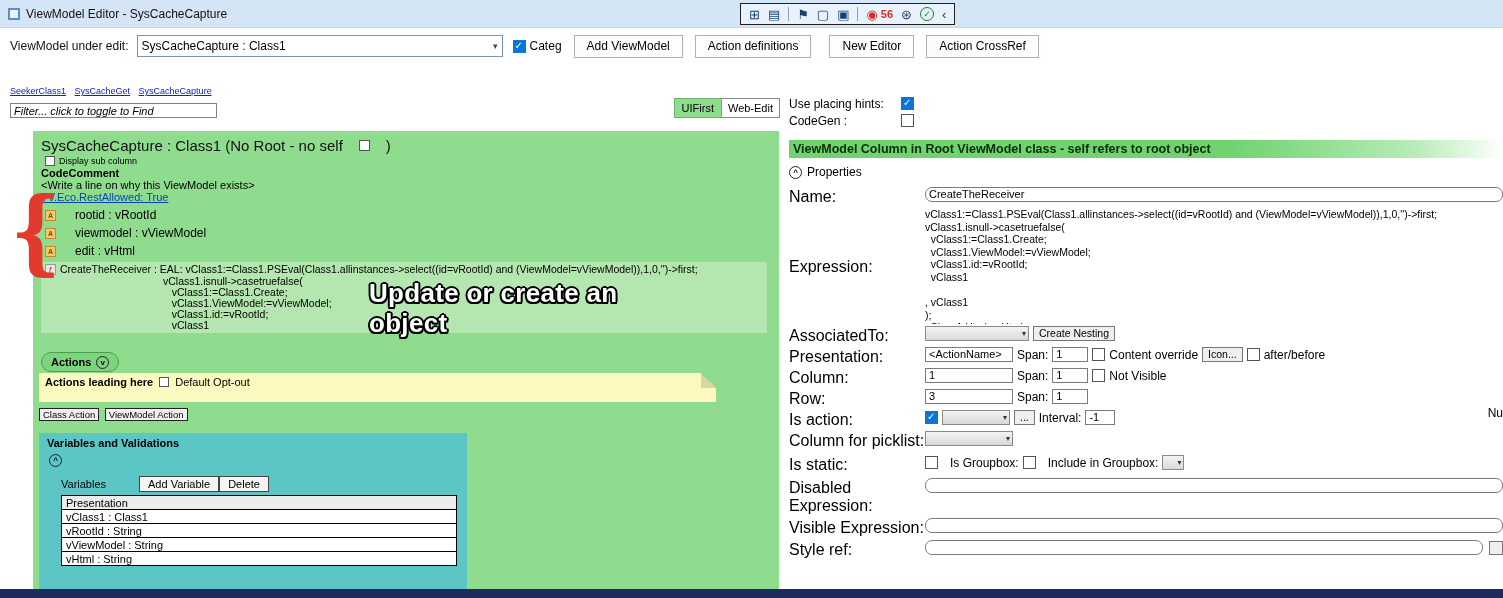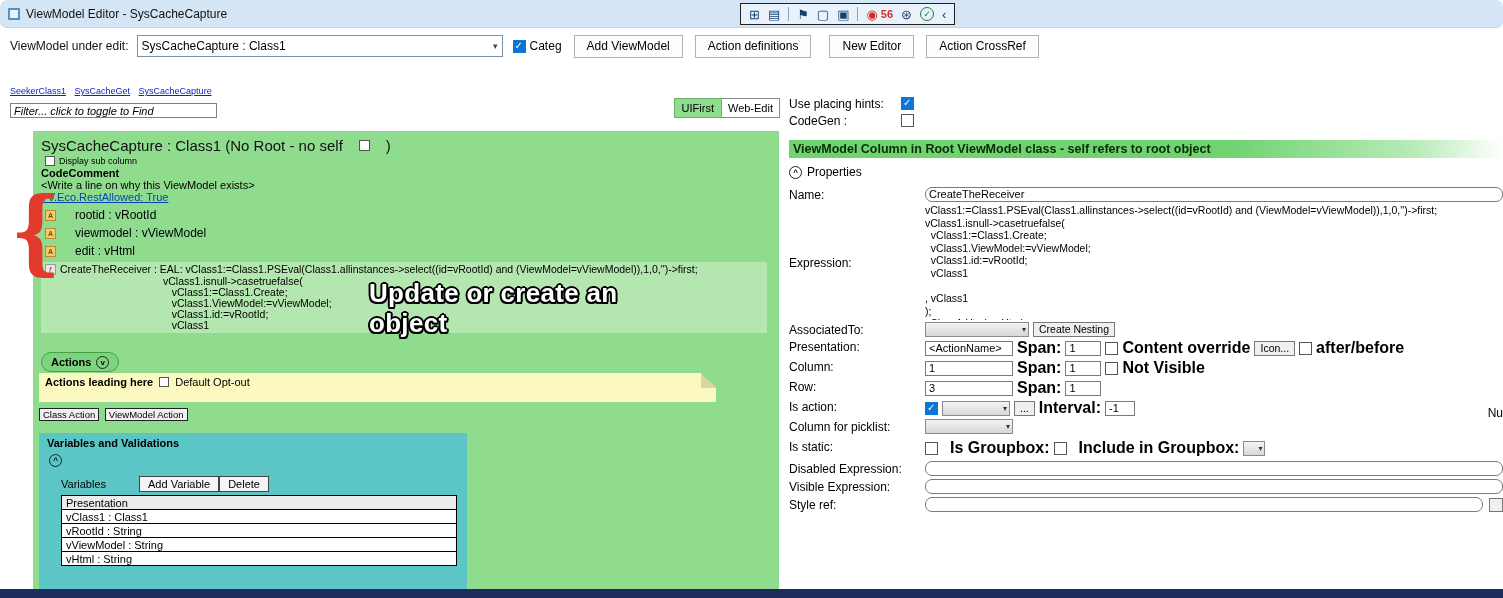--- a/index.html
+++ b/index.html
@@ -2,21 +2,21 @@
 <html><head>
 <meta charset="utf-8">
 <style>
   * { box-sizing: border-box; }
   html,body { margin:0; padding:0; }
   body { font-family:"Liberation Sans", sans-serif; }
   .screen { position:relative; width:1503px; height:598px; background:#ffffff; overflow:hidden; }
 
   
   .titlebar { position:absolute; left:0; top:0; width:100%; height:28px;
-    background:#d4e5f6; border-bottom:1px solid #c2d6ec; display:flex; align-items:center;border-radius:7px; }
+    background:#d4e5f6; border-bottom:1px solid #c2d6ec; display:flex; align-items:center; }
   .win-icon { width:12px; height:12px; border:2px solid #5d8fc4; background:#eaf3fc; margin:0 6px 0 8px; }
   .title-text { font-size:12px; color:#111; }
   .tray { position:absolute; left:740px; top:3px; height:22px; display:flex; align-items:center;
     gap:8px; border:1px solid #222; background:#e9f1fb; padding:0 8px; }
   .ticon { font-size:13px; color:#14406e; line-height:1; cursor:default; }
   .ticon.red { color:#d92b1f; }
   .ticon.green { color:#1e7e34; border:1px solid #1e7e34; border-radius:50%; width:14px; height:14px;
     display:inline-flex; align-items:center; justify-content:center; font-size:9px; }
   .tcount { font-size:11px; color:#d92b1f; font-weight:bold; margin-left:-5px; }
   .tsep { width:1px; height:14px; background:#8aa0b8; }
@@ -109,23 +109,23 @@
   .right-panel { position:absolute; left:785px; top:88px; width:718px; height:500px; padding-left:4px; }
   .hint-row { display:flex; align-items:center; height:15px; margin-top:2px; }
   .hint-row:first-child { margin-top:8px; }
   .hint-label { width:112px; font-size:12px; display:inline-block; }
   .green-header { margin-top:12px; height:18px; width:714px;
     background:linear-gradient(to right, #70d370 0 62%, #b9ecb9 88%, #ffffff);
     font-size:12.5px; font-weight:600; color:#062d06; display:flex; align-items:center; padding-left:4px; }
   .props-row { margin-top:6px; display:flex; align-items:center; gap:5px; font-size:12px; height:16px; }
   .form { margin-top:7px; }
   .frow { display:flex; align-items:flex-start; margin-bottom:2px; min-height:15px; }
-  .flabel { width:136px; flex:none; font-size:12px; padding-top:1px; }
+  .flabel { width:136px; flex:none; font-size:16px; padding-top:1px; }
   .fctl { display:flex; align-items:center; gap:4px; flex:1; }
-  .ilabel { font-size:16px;font-weight:bold; }
+  .ilabel { font-size:12px; }
   .tb { border:1px solid #7a7a7a; background:#fff; font-size:11px; height:15px; line-height:13px;
     padding:0 3px; overflow:hidden; white-space:nowrap; }
   .tb.flex1 { flex:1;border-radius:7px; }
   .tb.w88 { width:88px; } .tb.w36 { width:36px; } .tb.w30 { width:30px; }
   .dd { border:1px solid #8a8a8a; background:linear-gradient(#f4f4f4,#d8d8d8); height:15px;
     display:flex; align-items:center; justify-content:flex-end; padding-right:2px; }
   .dd .arr { font-size:8px; color:#333; }
   .dd.w104 { width:104px; } .dd.w88 { width:88px; } .dd.w68 { width:68px; } .dd.w22 { width:22px; }
   .icon-btn { border:1px solid #777; background:#efefef; font-size:10.5px; font-family:inherit;
     height:15px; padding:0 5px; line-height:13px; }

